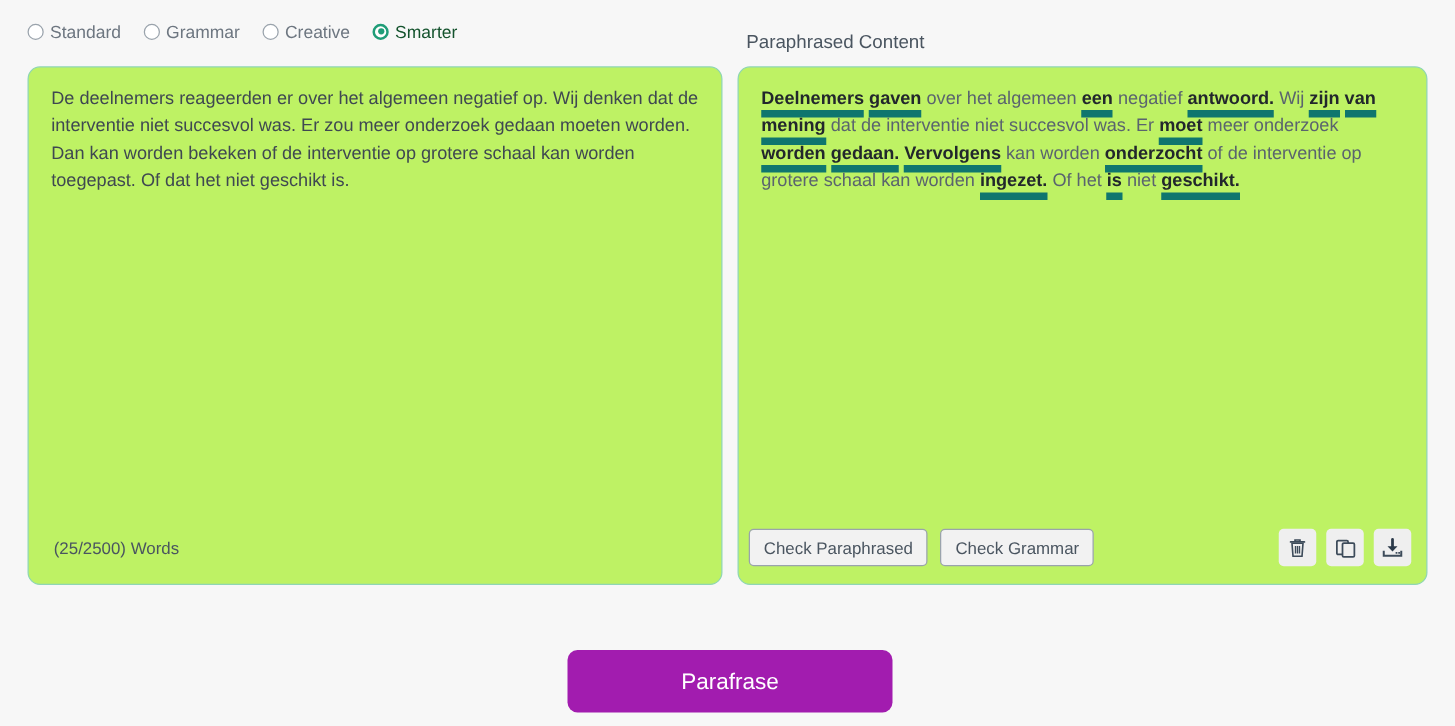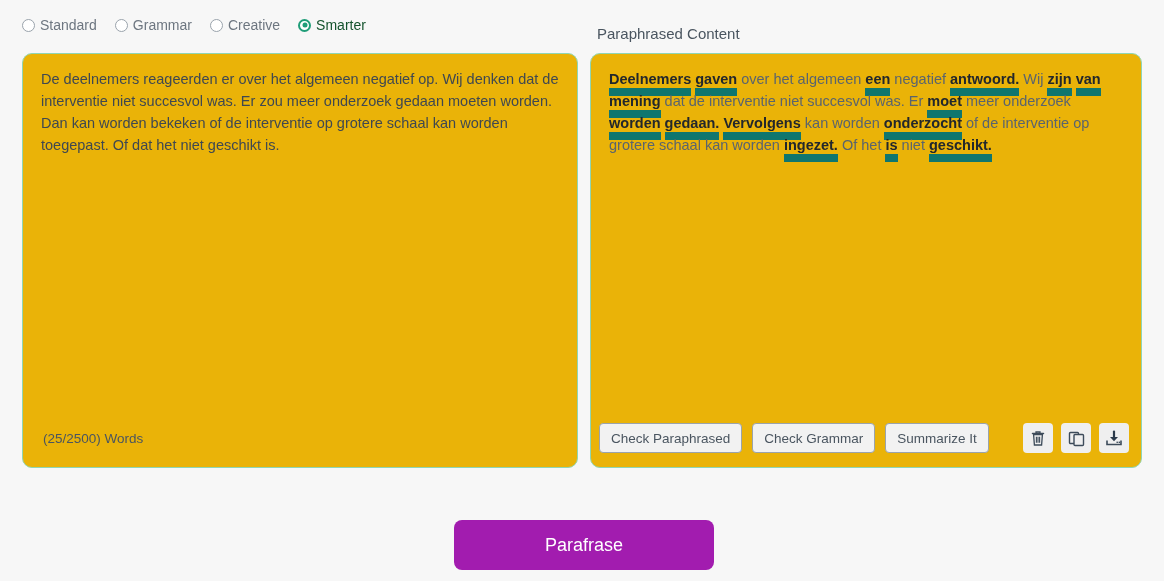--- a/index.html
+++ b/index.html
@@ -65,40 +65,40 @@
     left: 597px; top: 25px;
     font-size: 15px;
     color: #4a5560;
   }
 
   
   .panel {
     position: absolute;
     border: 1px solid #8fd6b4;
     border-radius: 10px;
-    background: #eab308;
+    background: #bef264;
   }
   .panel-left  { left: 22px;  top: 53px; width: 556px; height: 415px; }
   .panel-right { left: 590px; top: 53px; width: 552px; height: 415px; }
 
   .editor {
     position: absolute;
     left: 0; right: 0; top: 0;
     padding: 14px 18px 0 18px;
     font-size: 14.5px;
     line-height: 22px;
     color: #3f4851;
   }
   .editor-left { color: #3f4851; }
   .editor-right { color: #5a646e; }
 
   .hl {
     font-weight: bold;
     color: #22272c;
-    border-bottom: 8px solid #0f766e;
+    border-bottom: 6px solid #0f766e;
     padding-bottom: 1px;
   }
 
   
   .footer {
     position: absolute;
     left: 0; right: 0; bottom: 0;
     height: 58px;
     display: flex;
     align-items: center;
@@ -223,21 +223,20 @@
 
     </div>
   </div>
 
   <div class="panel panel-right">
     <div class="editor editor-right" id="paraphrase-output"><span class="hl">Deelnemers</span><span> </span><span class="hl">gaven</span><span> over het algemeen </span><span class="hl">een</span><span> negatief </span><span class="hl">antwoord.</span><span> Wij </span><span class="hl">zijn</span><span> </span><span class="hl">van</span><span> </span><span class="hl">mening</span><span> dat de interventie niet succesvol was. Er </span><span class="hl">moet</span><span> meer onderzoek </span><span class="hl">worden</span><span> </span><span class="hl">gedaan.</span><span> </span><span class="hl">Vervolgens</span><span> kan worden </span><span class="hl">onderzocht</span><span> of de interventie op grotere schaal kan worden </span><span class="hl">ingezet.</span><span> Of het </span><span class="hl">is</span><span> niet </span><span class="hl">geschikt.</span></div>
 
     <div class="footer footer-right">
       <button class="act-btn">Check Paraphrased</button>
       <button class="act-btn">Check Grammar</button>
-      <button class="act-btn">Summarize It</button>
 
       <div class="icon-group">
         <button class="icon-btn">
           <svg width="16" height="17" viewBox="0 0 16 17" aria-hidden="true">
             <path d="M2.5 3.5 H13.5" stroke="#3d4b5a" stroke-width="1.5" stroke-linecap="round"></path>
             <path d="M6 3.5 V2 H10 V3.5" fill="none" stroke="#3d4b5a" stroke-width="1.3"></path>
             <path d="M3.6 4.6 H12.4 L11.6 15 H4.4 Z" fill="none" stroke="#3d4b5a" stroke-width="1.3"></path>
             <path d="M6.4 6.8 V12.8 M8 6.8 V12.8 M9.6 6.8 V12.8" stroke="#3d4b5a" stroke-width="1.1"></path>
           </svg>
         </button>

